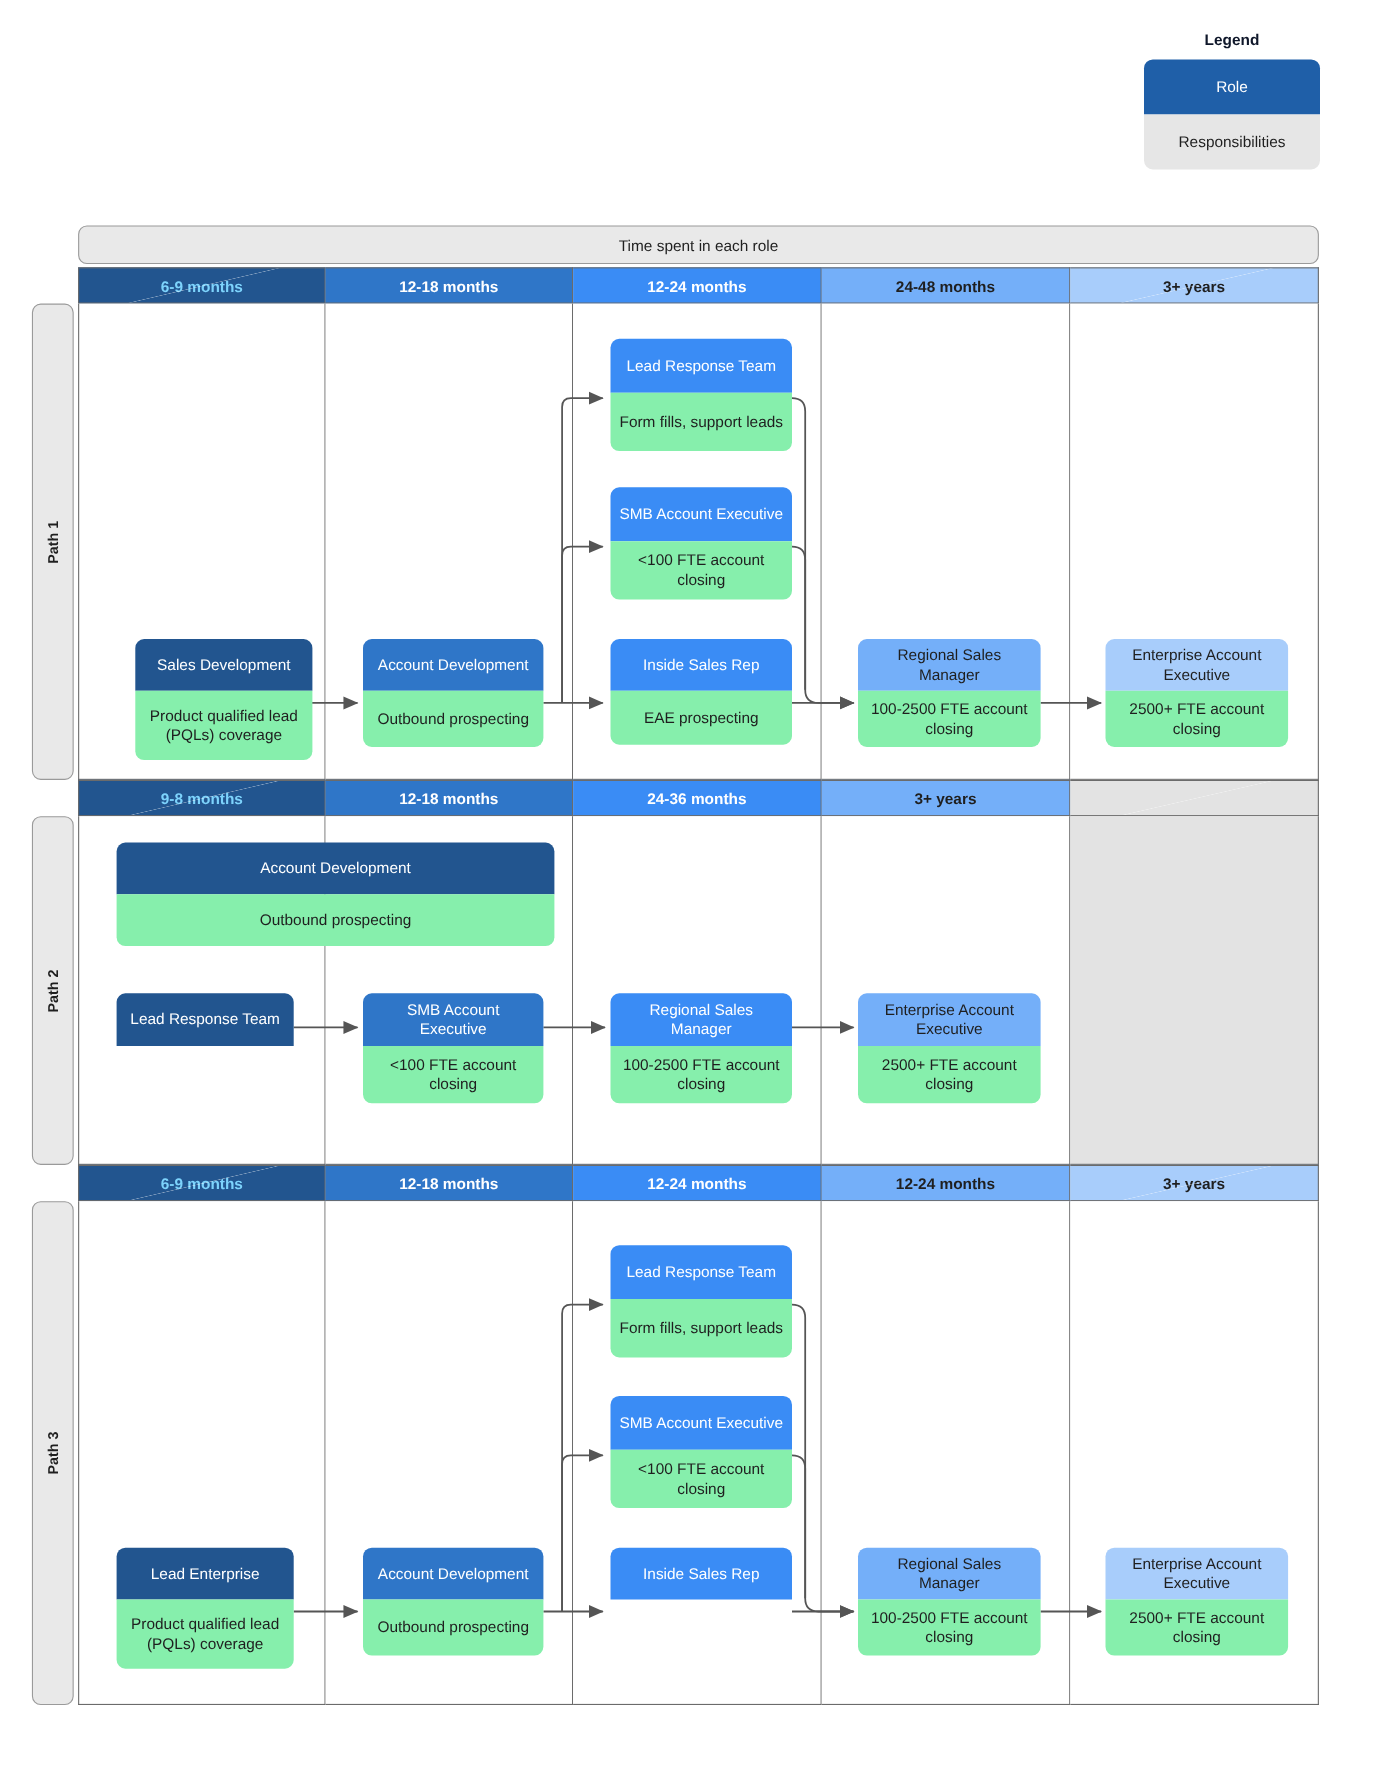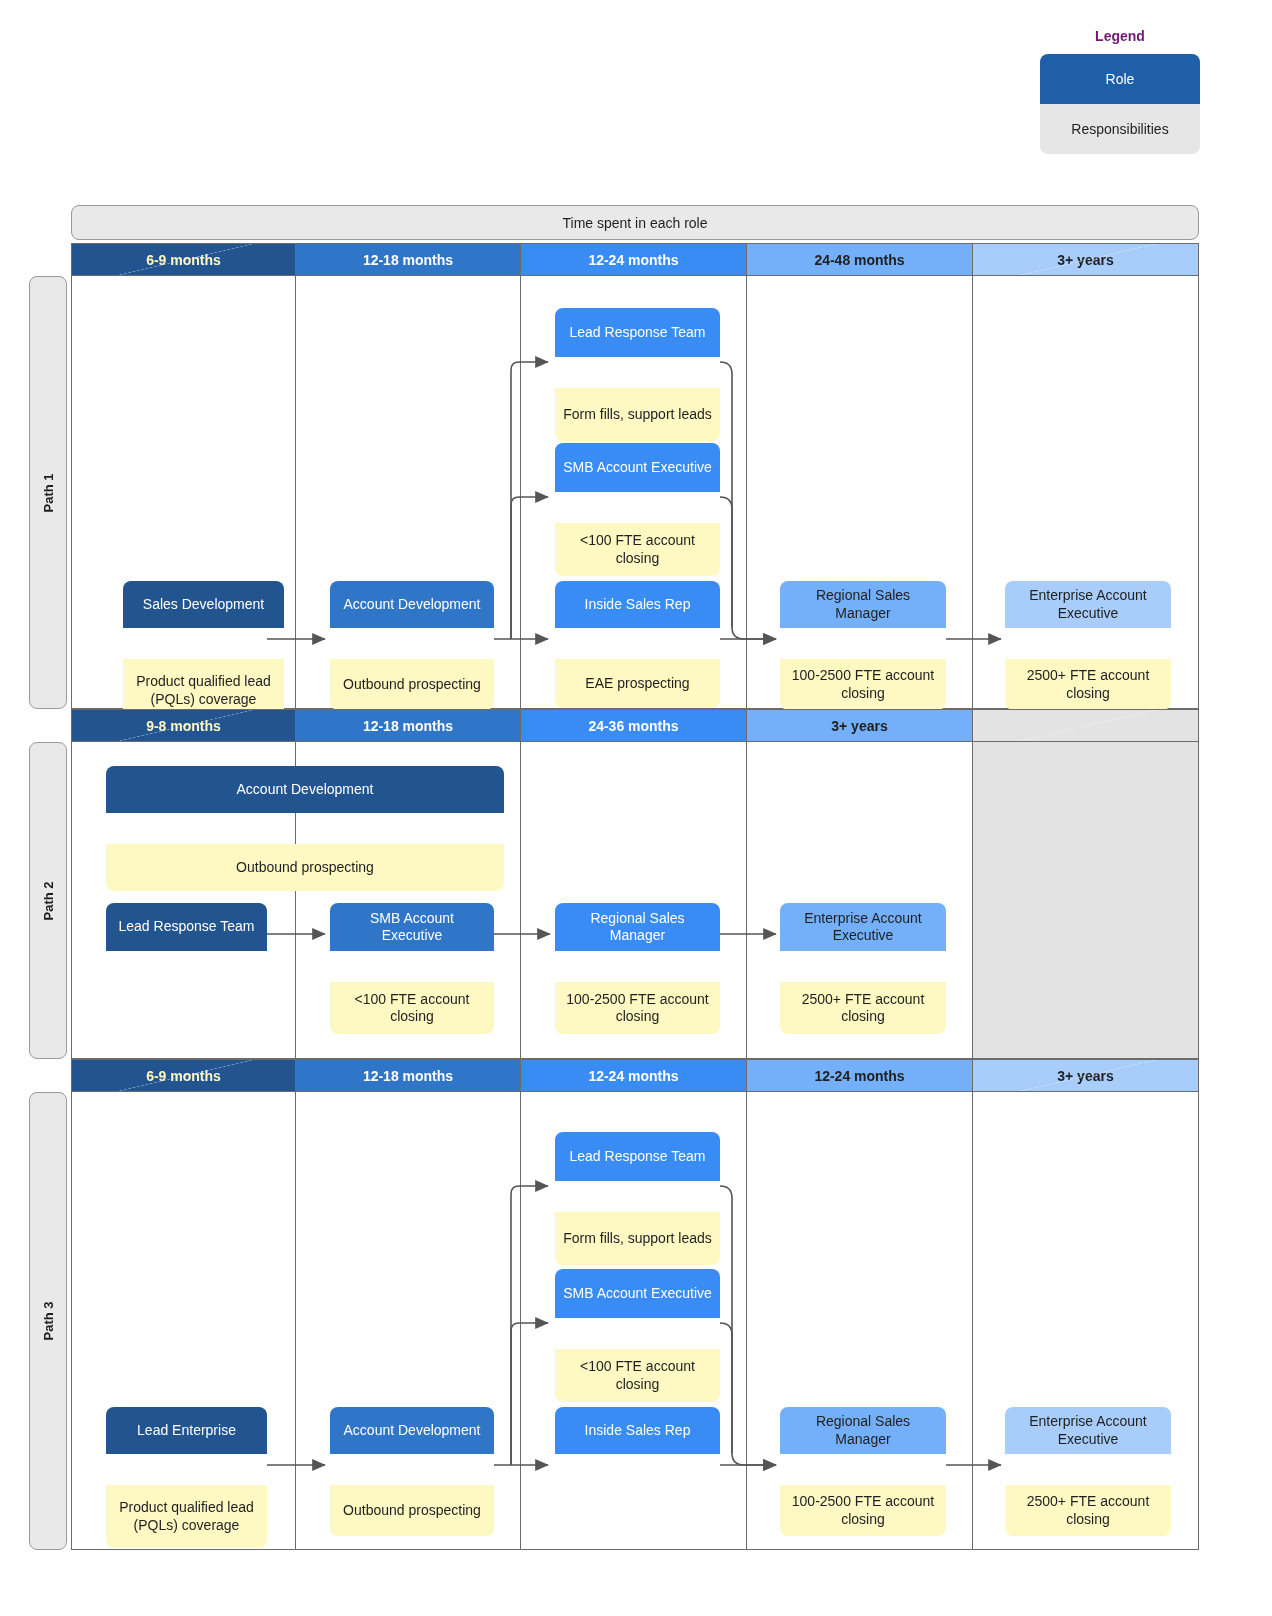--- a/index.html
+++ b/index.html
@@ -8,21 +8,21 @@
     background:#ffffff;
     font-family:"Liberation Sans", sans-serif;
     color:#1f1f1f;
     position:relative;
     overflow:hidden;
   }
   .canvas{position:absolute;inset:0;}
 
   
   .legend{position:absolute;left:1040px;top:28px;width:160px;}
-  .legend-title{text-align:center;font-size:14px;font-weight:bold;color:#701a75;margin-bottom:10px;}
+  .legend-title{text-align:center;font-size:14px;font-weight:bold;color:#0f172a;margin-bottom:10px;}
   .legend-role{
     height:50px;border-radius:8px 8px 0 0;background:#1f5fa8;color:#ffffff;
     display:flex;align-items:center;justify-content:center;font-size:14px;
   }
   .legend-resp{
     height:50px;border-radius:0 0 8px 8px;background:#e6e6e6;color:#1f1f1f;
     display:flex;align-items:center;justify-content:center;font-size:14px;
   }
 
   
@@ -61,21 +61,21 @@
     border:1px solid #6b6b6b;border-left:none;
     display:flex;align-items:center;justify-content:center;
     font-size:14px;font-weight:bold;position:relative;overflow:hidden;
   }
   .hdr-cell:first-child{border-left:1px solid #6b6b6b;}
   .hdr-cell.diag::after{
     content:"";position:absolute;left:-10%;top:-50%;width:120%;height:200%;
     background:linear-gradient(to bottom right,transparent calc(50% - 0.5px),rgba(255,255,255,.45) 50%,transparent calc(50% + 0.5px));
     pointer-events:none;
   }
-  .c1{background:#22558f;color:#fef9c3;}
+  .c1{background:#22558f;color:#7dd3fc;}
   .c2{background:#2f76c8;color:#ffffff;}
   .c3{background:#3a8cf5;color:#ffffff;}
   .c4{background:#74aff9;color:#1f1f1f;}
   .c5{background:#a8cdfb;color:#1f1f1f;}
   .cEmpty{background:#e3e3e3;color:#1f1f1f;}
 
   .body-row{position:absolute;left:0;top:33px;width:1128px;display:flex;}
   .body-cell{
     box-sizing:border-box;background:#ffffff;
     border:1px solid #6b6b6b;border-left:none;border-top:none;
@@ -86,25 +86,24 @@
 
   
   .node{position:absolute;}
   .node .role{
     border-radius:8px 8px 0 0;
     display:flex;align-items:center;justify-content:center;
     text-align:center;font-size:14px;line-height:1.25;padding:4px 8px;
     box-sizing:border-box;
   }
   .node .resp{
-    border-radius:0 0 8px 8px;background:#fef9c3;color:#1f1f1f;
+    border-radius:0 0 8px 8px;background:#86efac;color:#1f1f1f;
     display:flex;align-items:center;justify-content:center;
     text-align:center;font-size:14px;line-height:1.25;padding:4px 8px;
     box-sizing:border-box;
-    margin-top:31px;
   }
   .r-dark{background:#22558f;color:#ffffff;}
   .r-med{background:#2f76c8;color:#ffffff;}
   .r-bright{background:#3a8cf5;color:#ffffff;}
   .r-lite{background:#74aff9;color:#1f1f1f;}
   .r-pale{background:#a8cdfb;color:#1f1f1f;}
 
   svg.links{position:absolute;left:0;top:0;width:1128px;height:1345px;pointer-events:none;overflow:visible;}
 </style>
 </head>

